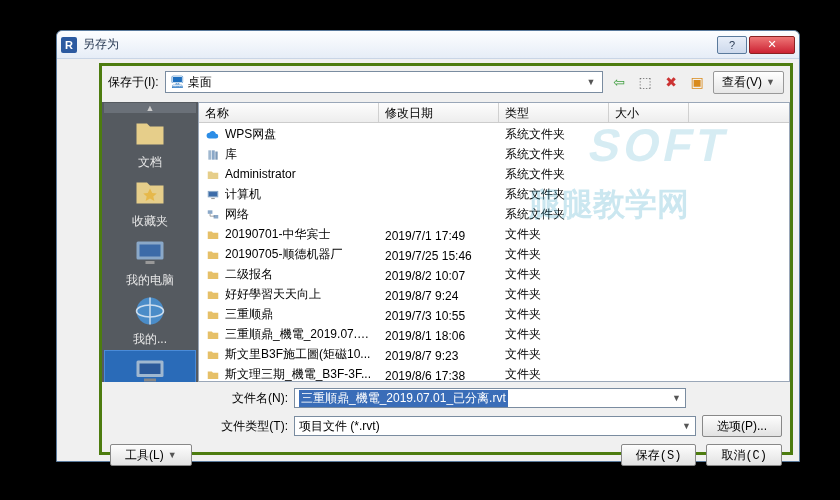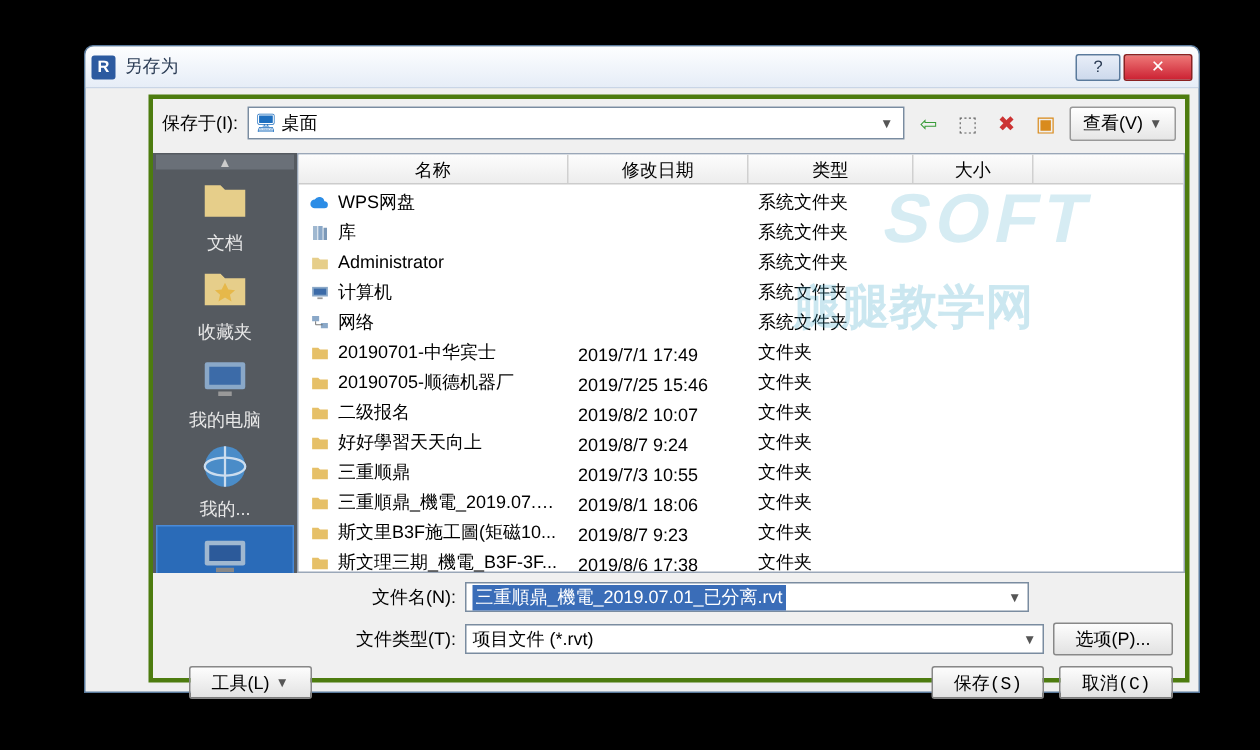--- a/index.html
+++ b/index.html
@@ -43,41 +43,41 @@
   
   .sidebar { width:96px; background:#555a60; display:flex; flex-direction:column; align-items:center; padding:1px; gap: 0px; overflow:hidden; }
   .sb-item { width:92px; display:flex; flex-direction:column; align-items:center; color:#e8e8e8; padding:2px 0; cursor:pointer; }
   .sb-item.selected { background:#2a6bb8; border:1px solid #4a8bd8; }
   .sb-icon { font-size:30px; height:36px; display:flex; align-items:center; justify-content:center; }
   .sb-icon svg { width:36px; height:36px; }
   .sb-label { font-size:12px; text-align:center; margin-top:2px; }
   .sidebar .up-arrow, .sidebar .down-arrow { height:12px; background:#6a7078; color:#ccc; width:92px; display:flex; align-items:center; justify-content:center; font-size:9px; cursor:pointer; margin-bottom:1px; }
   
   .file-list { flex:1; background:#fff; border:1px solid #9aa7b8; overflow:hidden; position:relative; }
-  .fl-header { display:flex; background:linear-gradient(#fdfdfd,#ededed); border-bottom:1px solid #ccc; height:20px;text-align:center; }
+  .fl-header { display:flex; background:linear-gradient(#fdfdfd,#ededed); border-bottom:1px solid #ccc; height:20px; }
   .fl-header .col { border-right:1px solid #d0d0d0; padding:2px 6px; font-size:12px; }
   .col-name { width:180px; }
   .col-date { width:120px; }
   .col-type { width:110px; }
   .col-size { width:80px; }
   .fl-body { overflow:auto; height:calc(100% - 20px); }
   .fl-row { display:flex; height:20px; align-items:flex-end; cursor:default; }
   .fl-cell { padding:0 6px; white-space:nowrap; overflow:hidden; text-overflow:ellipsis; }
   .fl-icon { width:16px; height:16px; display:inline-flex; align-items:center; justify-content:center; margin-right:4px; vertical-align:middle; }
   .fl-icon.cloud { color:#2c8de6; }
   .fl-icon.folder { color:#e6c068; }
   .fl-icon.lib { color:#a0b8d0; }
   .fl-icon.user { color:#9aa; }
   .fl-icon.comp { color:#7c99b8; }
   .fl-icon.net { color:#7c99b8; }
   
   .watermark { position:absolute; right:60px; top:15px; font-size:46px; font-weight:bold; color:rgba(70,170,200,0.22); transform:skewX(-12deg); pointer-events:none; letter-spacing:4px; }
   .watermark2 { position:absolute; right:100px; top:80px; font-size:32px; font-weight:bold; color:rgba(70,170,200,0.28); pointer-events:none; }
   
-  .bottom-area { position:absolute; left:16px; right:0; bottom:0; height:70px; padding:4px 8px; }
+  .bottom-area { position:absolute; left:0; right:0; bottom:0; height:70px; padding:4px 8px; }
   .bottom-row { display:flex; align-items:center; height:24px; gap:6px; margin-bottom:4px; }
   .bottom-row label { width:86px; text-align:right; white-space:nowrap; }
   .fn-input { flex:1; height:20px; border:1px solid #7a8ca0; background:#fff; padding:0 4px; display:flex; align-items:center; }
   .fn-input .sel { background:#3a6db8; color:#fff; padding:0 2px; }
   .ft-dd { flex:1; height:20px; border:1px solid #7a8ca0; background:#fff; display:flex; align-items:center; padding:0 4px; }
   .dd-arrow { margin-left:auto; font-size:9px; color:#555; }
   .btn { border:1px solid #888; background:linear-gradient(#fdfdfd,#e2e2e2); padding:2px 14px; border-radius:2px; cursor:pointer; height:22px; display:flex; align-items:center; }
   
   .footer-row { display:flex; align-items:center; justify-content:space-between; height:26px; margin-top:2px; }
   .footer-row .btn { display:flex; gap:4px; align-items:center; }

